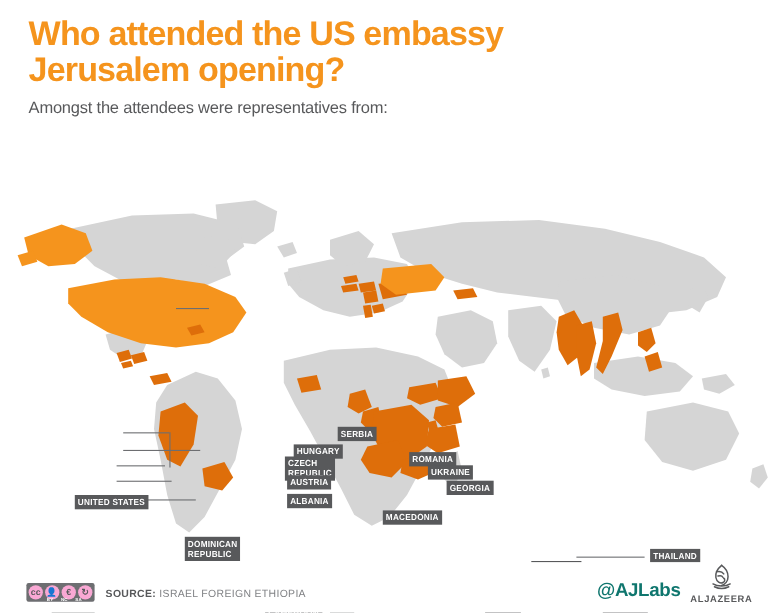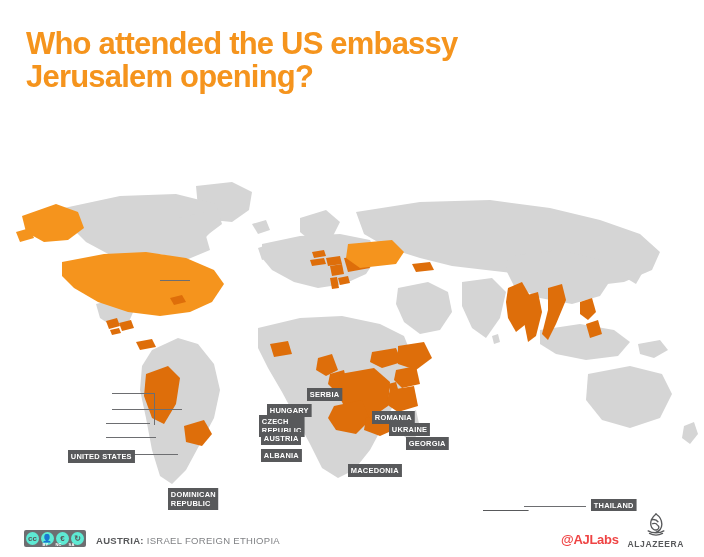--- a/index.html
+++ b/index.html
@@ -4,21 +4,21 @@
 <style>
   html,body{margin:0;padding:0;}
   body{
     width:704px;height:557px;overflow:hidden;background:#ffffff;
     font-family:"Liberation Sans", sans-serif;
     -webkit-font-smoothing:antialiased;
   }
   .infographic{position:relative;width:704px;height:557px;background:#fff;}
 
   
-  .header{position:absolute;left:0;top:13px;width:704px;padding:14px 24px 0 26px;box-sizing:border-box;z-index:5;}
+  .header{position:absolute;left:0;top:0;width:704px;padding:14px 24px 0 26px;box-sizing:border-box;z-index:5;}
   .title{
     color:#F5941D;font-size:31px;line-height:33px;font-weight:bold;
     letter-spacing:-0.8px;margin:0 0 10px 0;max-width:560px;
     font-family:"Liberation Sans", sans-serif;
   }
   .subtitle{
     color:#58595B;font-size:16.5px;line-height:20px;font-weight:bold;
     letter-spacing:-0.35px;margin:0 0 14px 0;max-width:500px;
   }
   .lede{
@@ -45,47 +45,48 @@
   
   .lead{position:absolute;background:#6d6e71;z-index:3;}
   .lead.h{height:1px;}
   .lead.v{width:1px;}
 
   
   .footer{position:absolute;left:0;bottom:0;width:704px;height:46px;background:#fff;z-index:6;}
   .cc{position:absolute;left:24px;bottom:10px;display:flex;align-items:flex-end;}
   .cc-badge{display:flex;background:#6d6e71;padding:1px;border-radius:2px;}
   .cc-circle{
-    width:13px;height:13px;border-radius:50%;background:#5eead4;color:#58595B;
+    width:13px;height:13px;border-radius:50%;background:#f9a8d4;color:#58595B;
     font-size:8px;font-weight:bold;display:flex;align-items:center;justify-content:center;
     margin:1px;line-height:1;
   }
   .cc-sub{display:flex;position:absolute;left:15px;bottom:0px;}
   .cc-sub span{
     font-size:4px;color:#fff;font-weight:bold;width:13px;text-align:center;letter-spacing:0.2px;
   }
   .source{
     margin-left:10px;font-size:9.5px;color:#808285;letter-spacing:0.3px;
     padding-bottom:1px;
   }
   .source b{color:#58595B;font-weight:bold;}
 
   .brand{position:absolute;right:20px;bottom:8px;display:flex;align-items:flex-end;gap:9px;}
-  .ajlabs{color:#ef4444;font-size:13px;font-weight:bold;letter-spacing:-0.3px;padding-bottom:2px;}
+  .ajlabs{color:#0f766e;font-size:17px;font-weight:bold;letter-spacing:-0.3px;padding-bottom:2px;}
   .aj-block{display:flex;flex-direction:column;align-items:center;}
   .aj-mark{width:26px;height:26px;}
   .aj-word{font-size:8.5px;color:#58595B;font-weight:bold;letter-spacing:0.6px;margin-top:1px;}
 </style>
 </head>
 <body>
 
 <div class="infographic">
 
   <div class="header">
     <h1 class="title">Who attended the US embassy Jerusalem opening?</h1>
+    <div class="lede">Amongst the attendees were representatives from:</div>
   </div>
 
   <div class="map-wrap">
     <svg class="map-svg" viewBox="0 0 704 338" xmlns="http://www.w3.org/2000/svg">
       <rect x="0" y="0" width="704" height="338" fill="#ffffff"></rect>
 
       <g fill="#D5D5D5">
 
         <path d="M196 8 L232 4 L252 14 L249 32 L232 44 L212 42 L198 30 Z"></path>
 
@@ -271,21 +272,21 @@
           <div class="cc-circle">€</div>
           <div class="cc-circle">↻</div>
         </div>
         <div class="cc-sub">
           <span>BY</span>
           <span>NC</span>
           <span>SA</span>
         </div>
       </div>
       <div class="source">
-        <b>AUSTRIA:</b>
+        <b>SOURCE:</b>
         <span>ISRAEL FOREIGN ETHIOPIA</span>
       </div>
     </div>
 
     <div class="brand">
       <div class="ajlabs">@AJLabs</div>
       <div class="aj-block">
         <svg class="aj-mark" viewBox="0 0 40 40" xmlns="http://www.w3.org/2000/svg">
           <g fill="none" stroke="#58595B" stroke-width="2.1" stroke-linecap="round">
             <path d="M20 3 C14 8 11 14 12 20 C13 26 18 29 22 27 C25 25.5 25 22 23 21"></path>

